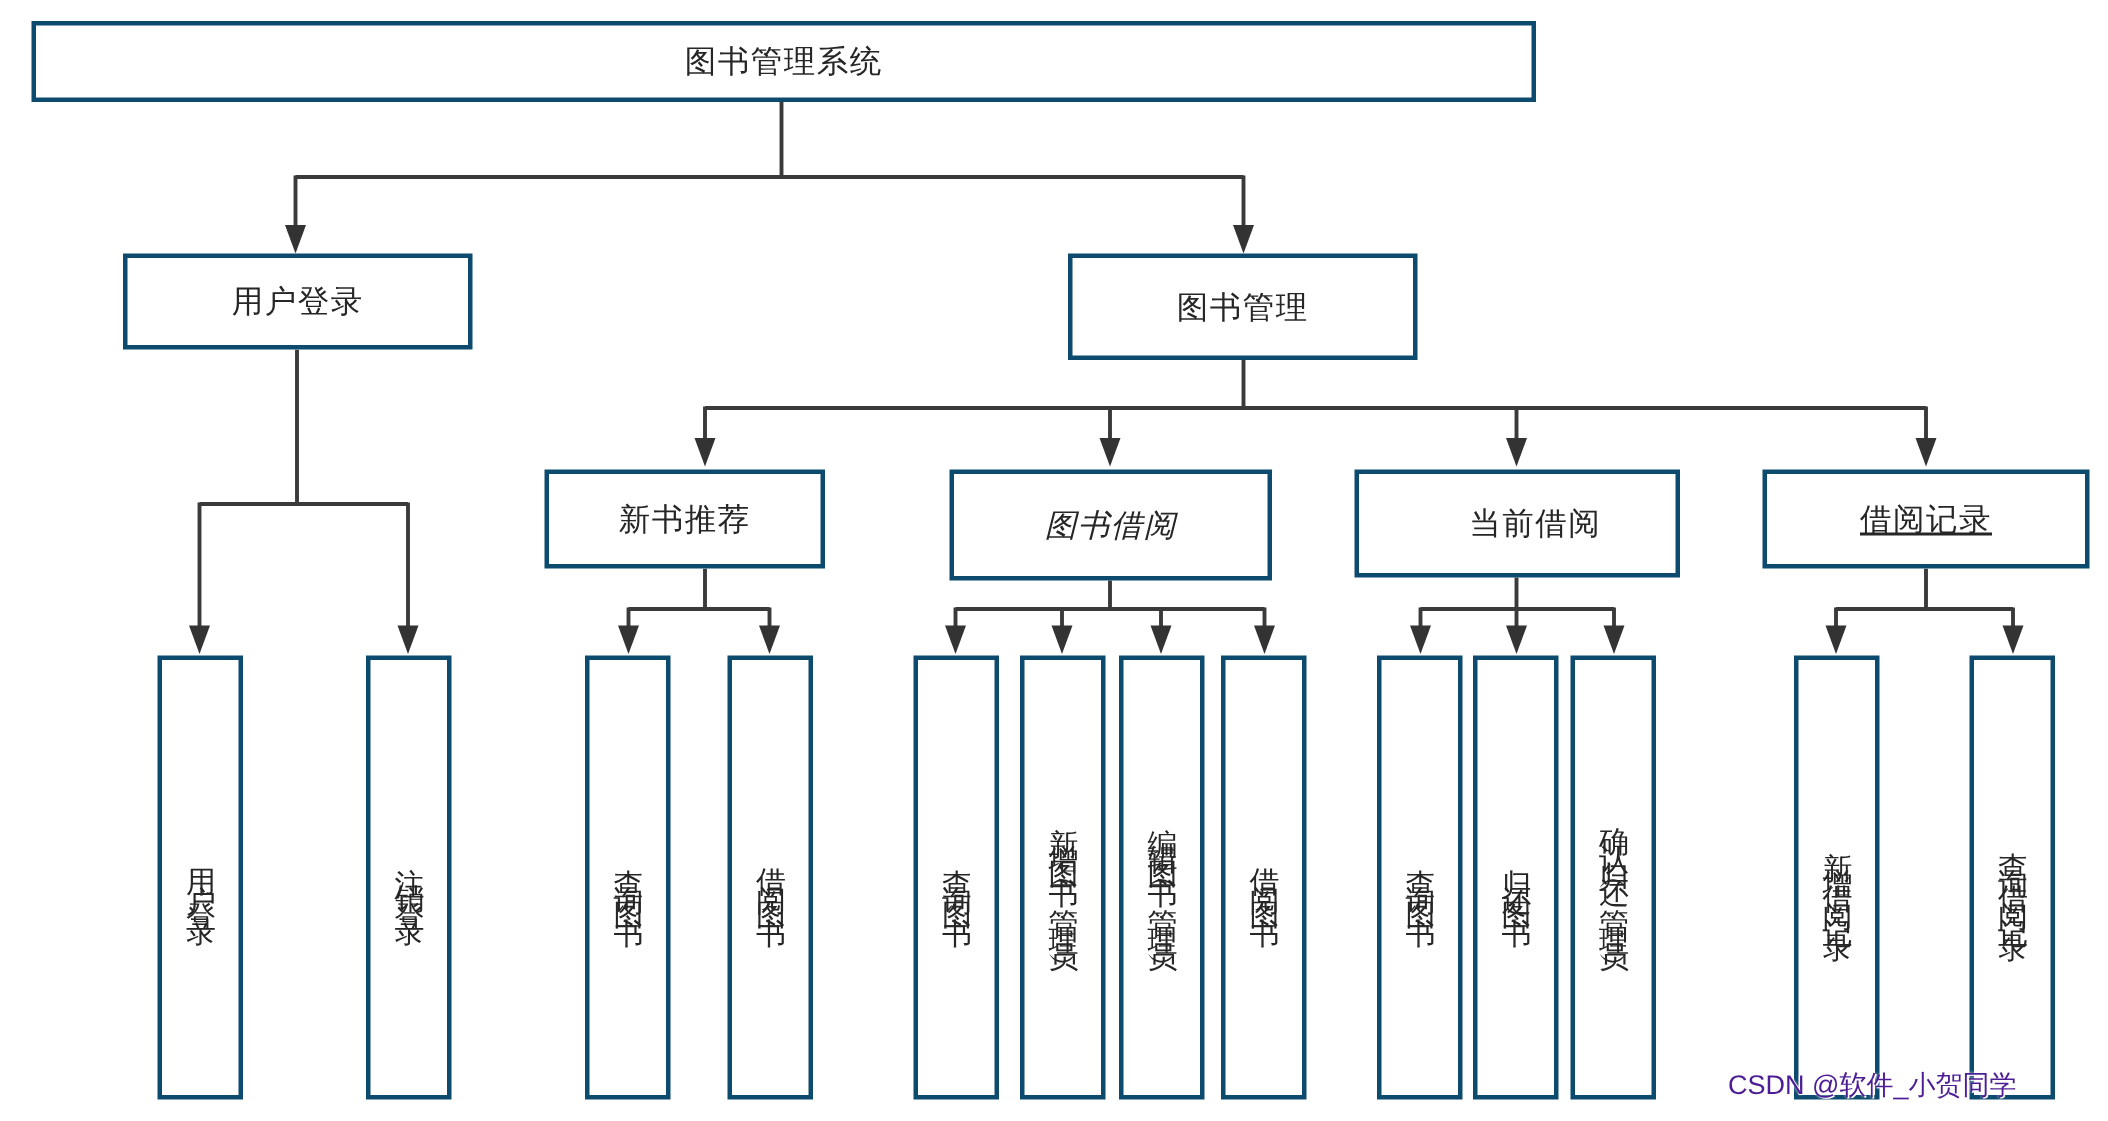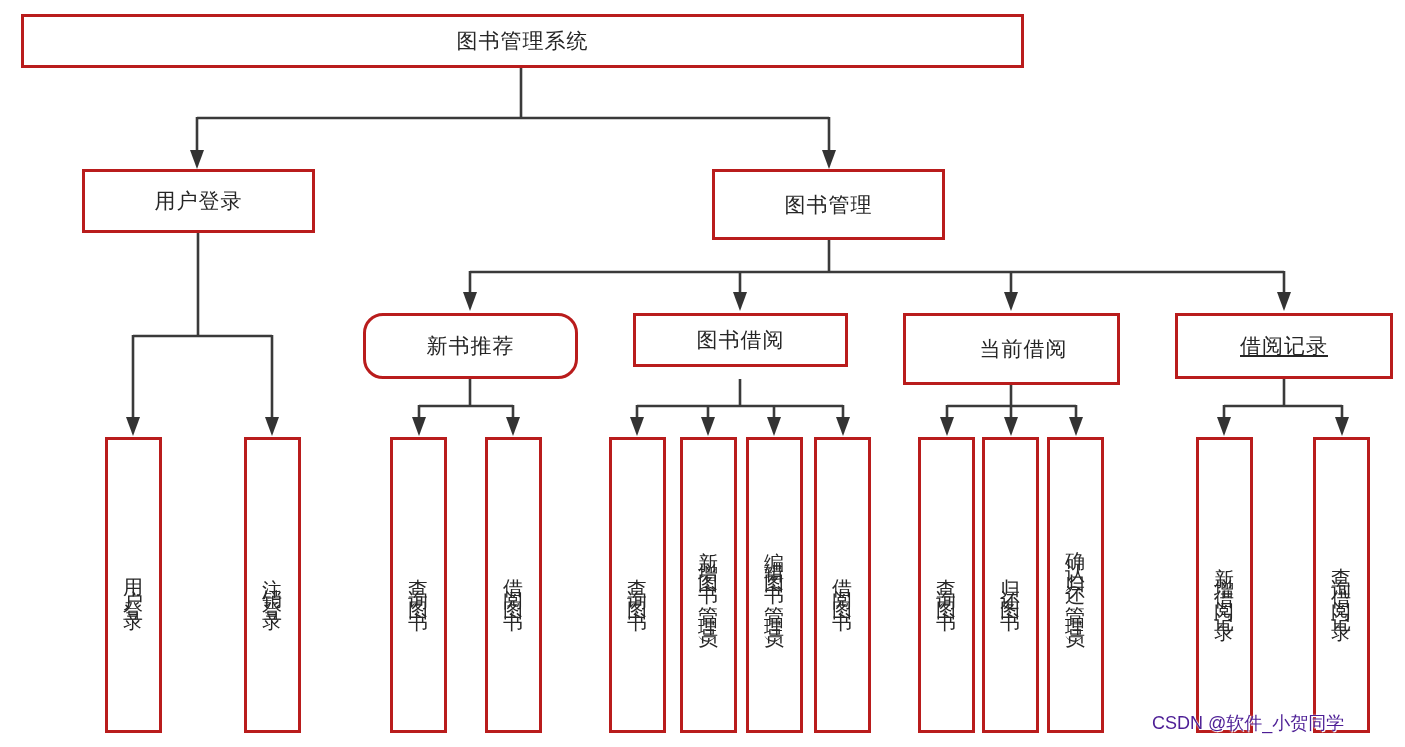--- a/index.html
+++ b/index.html
@@ -9,21 +9,21 @@
     background:#ffffff;
     font-family:"Liberation Sans","DejaVu Sans",sans-serif;
     overflow:hidden;
   }
   svg.wires{position:absolute;left:0;top:0;z-index:1;}
   svg.wires line{stroke:#3a3a3a;stroke-width:2.6;}
   svg.wires polygon{fill:#333333;}
   .node{
     position:absolute;
     box-sizing:border-box;
-    border:3px solid #b91c1c;
+    border:3px solid #0c4a6e;
     background:#ffffff;
     color:#262626;
     display:flex;align-items:center;justify-content:center;
     z-index:2;
     text-align:right;
   }
   .hbox{font-size:21px;letter-spacing:1px;}
   .vbox{
     writing-mode:vertical-lr;
     text-orientation:mixed;
@@ -107,22 +107,22 @@
     <polygon points="1217,417 1231,417 1224,436"></polygon>
     <line x1="1342" y1="405" x2="1342" y2="419"></line>
     <polygon points="1335,417 1349,417 1342,436"></polygon>
   </svg>
 
   <div class="node hbox" style="left:21px;top:14px;width:1003px;height:54px;">图书管理系统</div>
 
   <div class="node hbox" style="left:82px;top:169px;width:233px;height:64px;">用户登录</div>
   <div class="node hbox" style="left:712px;top:169px;width:233px;height:71px;">图书管理</div>
 
-  <div class="node hbox" style="left:363px;top:313px;width:215px;height:66px;border-radius:20px;">新书推荐</div>
-  <div class="node hbox" style="left:633px;top:313px;width:215px;height:54px;">图书借阅</div>
+  <div class="node hbox" style="left:363px;top:313px;width:187px;height:66px;">新书推荐</div>
+  <div class="node hbox" style="left:633px;top:313px;width:215px;height:74px;font-style:italic;">图书借阅</div>
   <div class="node hbox" style="left:903px;top:313px;width:217px;height:72px;padding-left:24px;">当前借阅</div>
   <div class="node hbox" style="left:1175px;top:313px;width:218px;height:66px;text-decoration:underline;">借阅记录</div>
 
   <div class="node vbox" style="left:105px;">用户登录</div>
   <div class="node vbox" style="left:244px;">注销登录</div>
 
   <div class="node vbox" style="left:390px;">查询图书</div>
   <div class="node vbox" style="left:485px;">借阅图书</div>
 
   <div class="node vbox" style="left:609px;">查询图书</div>

